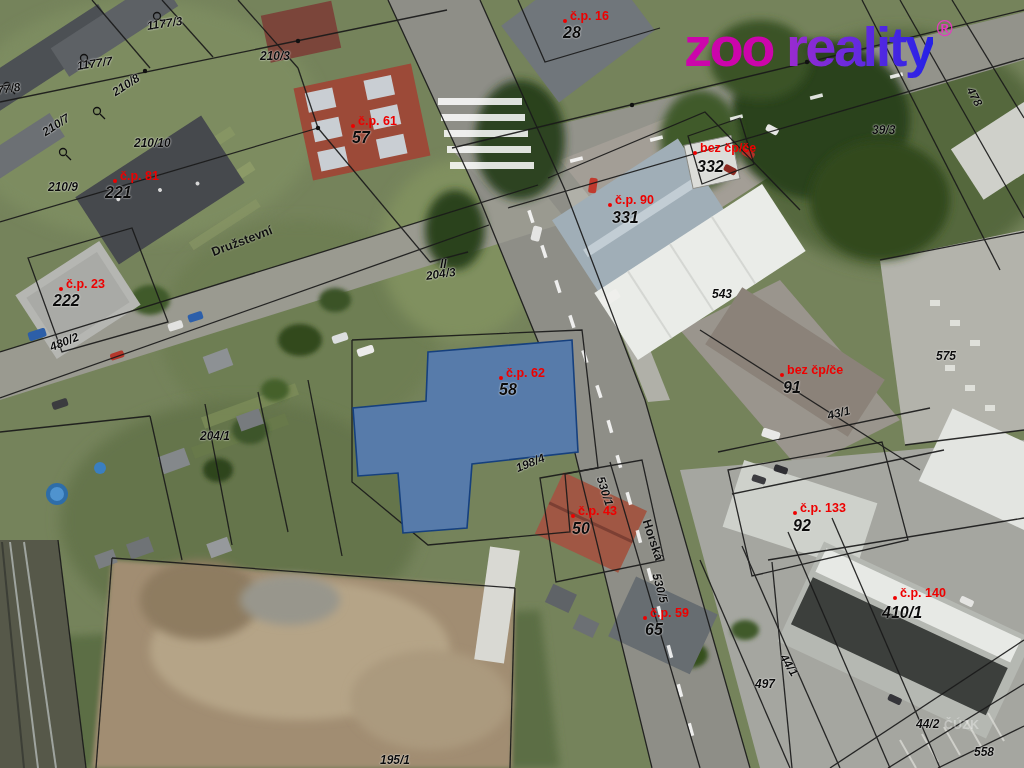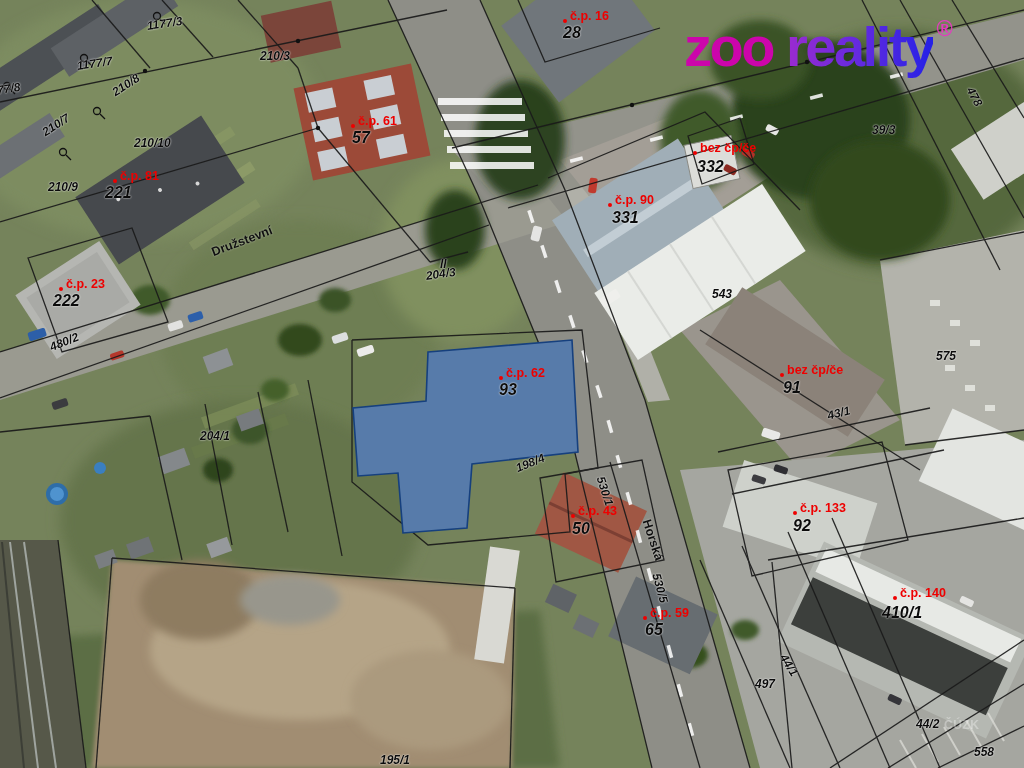--- a/index.html
+++ b/index.html
@@ -363,21 +363,21 @@
     <div class="lbl sub" style="left: 105px; top: 185px;">221</div>
     <div class="lbl cp" style="left: 66px; top: 278px;">č.p. 23<span class="dot"></span></div>
     <div class="lbl sub" style="left: 53px; top: 293px;">222</div>
     <div class="lbl cp" style="left: 615px; top: 194px;">č.p. 90<span class="dot"></span></div>
     <div class="lbl sub" style="left: 612px; top: 210px;">331</div>
     <div class="lbl cp" style="left: 700px; top: 142px;">bez čp/če<span class="dot"></span></div>
     <div class="lbl sub" style="left: 697px; top: 159px;">332</div>
     <div class="lbl cp" style="left: 787px; top: 364px;">bez čp/če<span class="dot"></span></div>
     <div class="lbl sub" style="left: 783px; top: 380px;">91</div>
     <div class="lbl cp" style="left: 506px; top: 367px;">č.p. 62<span class="dot"></span></div>
-    <div class="lbl sub" style="left: 499px; top: 382px;">93</div>
+    <div class="lbl sub" style="left: 499px; top: 382px;">58</div>
     <div class="lbl cp" style="left: 578px; top: 505px;">č.p. 43<span class="dot"></span></div>
     <div class="lbl sub" style="left: 572px; top: 521px; font-style: italic;">50</div>
     <div class="lbl cp" style="left: 650px; top: 607px;">č.p. 59<span class="dot"></span></div>
     <div class="lbl sub" style="left: 645px; top: 622px;">65</div>
     <div class="lbl cp" style="left: 800px; top: 502px;">č.p. 133<span class="dot"></span></div>
     <div class="lbl sub" style="left: 793px; top: 518px;">92</div>
     <div class="lbl cp" style="left: 900px; top: 587px;">č.p. 140<span class="dot"></span></div>
     <div class="lbl sub" style="left: 882px; top: 605px;">410/1</div>
     <div class="lbl pnum" style="left: 146px; top: 20px; transform: rotate(-8deg);">1177/3</div>
     <div class="lbl pnum" style="left: 76px; top: 60px; transform: rotate(-8deg);">1177/7</div>

